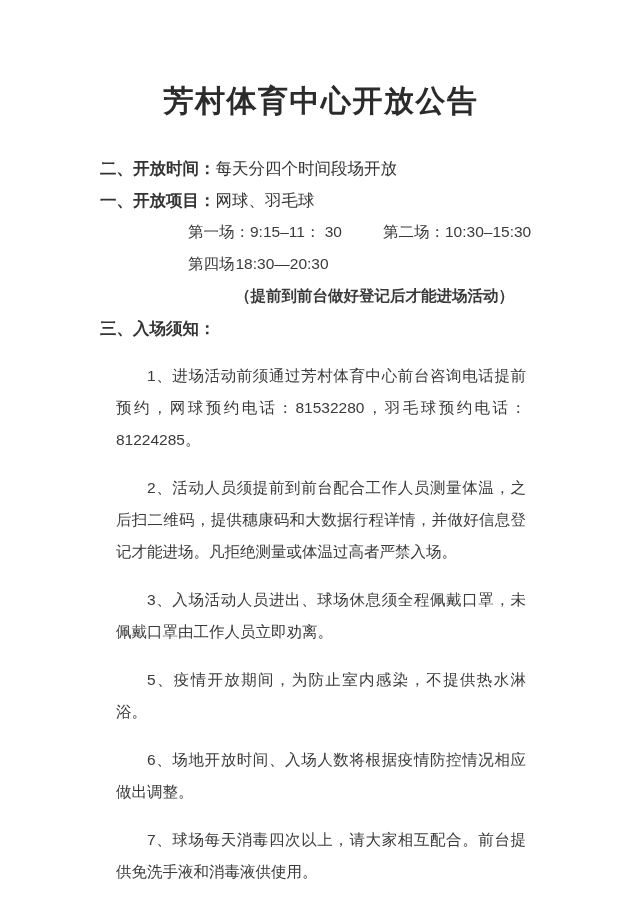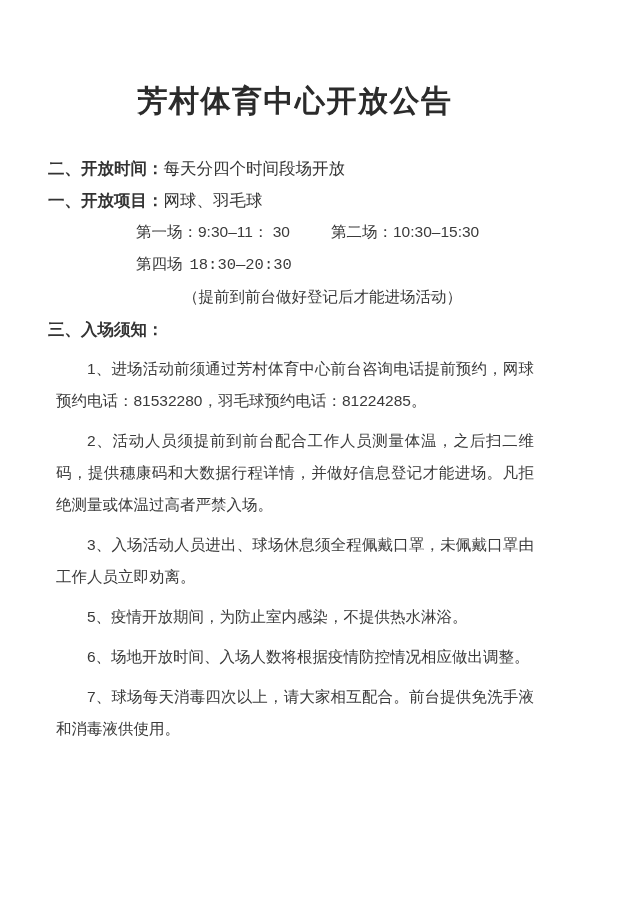--- a/index.html
+++ b/index.html
@@ -6,21 +6,21 @@
     margin: 0;
     padding: 0;
     background: #ffffff;
   }
   .page {
     position: relative;
     width: 640px;
     height: 905px;
     box-sizing: border-box;
     background: #ffffff;
-    padding: 80px 98px 0 48px;
+    padding: 80px 98px 0 100px;
     font-family: "Liberation Sans", sans-serif;
     color: #3a3a3a;
     font-size: 15.5px;
     line-height: 32px;
     overflow: hidden;
   }
   .title {
     margin: 0 0 30px 0;
     font-size: 30px;
     line-height: 42px;
@@ -43,30 +43,30 @@
     display: flex;
     padding-left: 88px;
     line-height: 32px;
     white-space: nowrap;
   }
   .sess-col1 {
     display: inline-block;
     width: 195px;
   }
   .time-gap {
-    margin-left: 7px;
-    font-family: Liberation Mono, monospace;
+    margin-left: 1px;
   }
   .note {
     padding-left: 135px;
     line-height: 32px;
     white-space: nowrap;
+    font-weight: bold;
   }
   .rule {
-    margin: 8px;
+    margin: 16px;
     text-indent: 31px;
     text-align: justify;
     text-justify: inter-ideograph;
     line-height: 32px;
   }
 </style>
 </head>
 <body>
 
 <div class="page">
@@ -75,21 +75,21 @@
 
   <div class="sec">
     <span class="b">二、开放时间：</span><span>每天分四个时间段场开放</span>
   </div>
 
   <div class="sec">
     <span class="b">一、开放项目：</span><span>网球、羽毛球</span>
   </div>
 
   <div class="sched-row">
-    <span class="sess-col1"><span>第一场：</span><span>9:30–11： 30</span></span>
+    <span class="sess-col1"><span>第一场：</span><span>9:15–11： 30</span></span>
     <span><span>第二场：</span><span>10:30–15:30</span></span>
   </div>
 
   <div class="sched-row">
     <span><span>第四场</span><span class="time-gap">18:30—20:30</span></span>
   </div>
 
   <div class="note">（提前到前台做好登记后才能进场活动）</div>
 
   <div class="sec">

